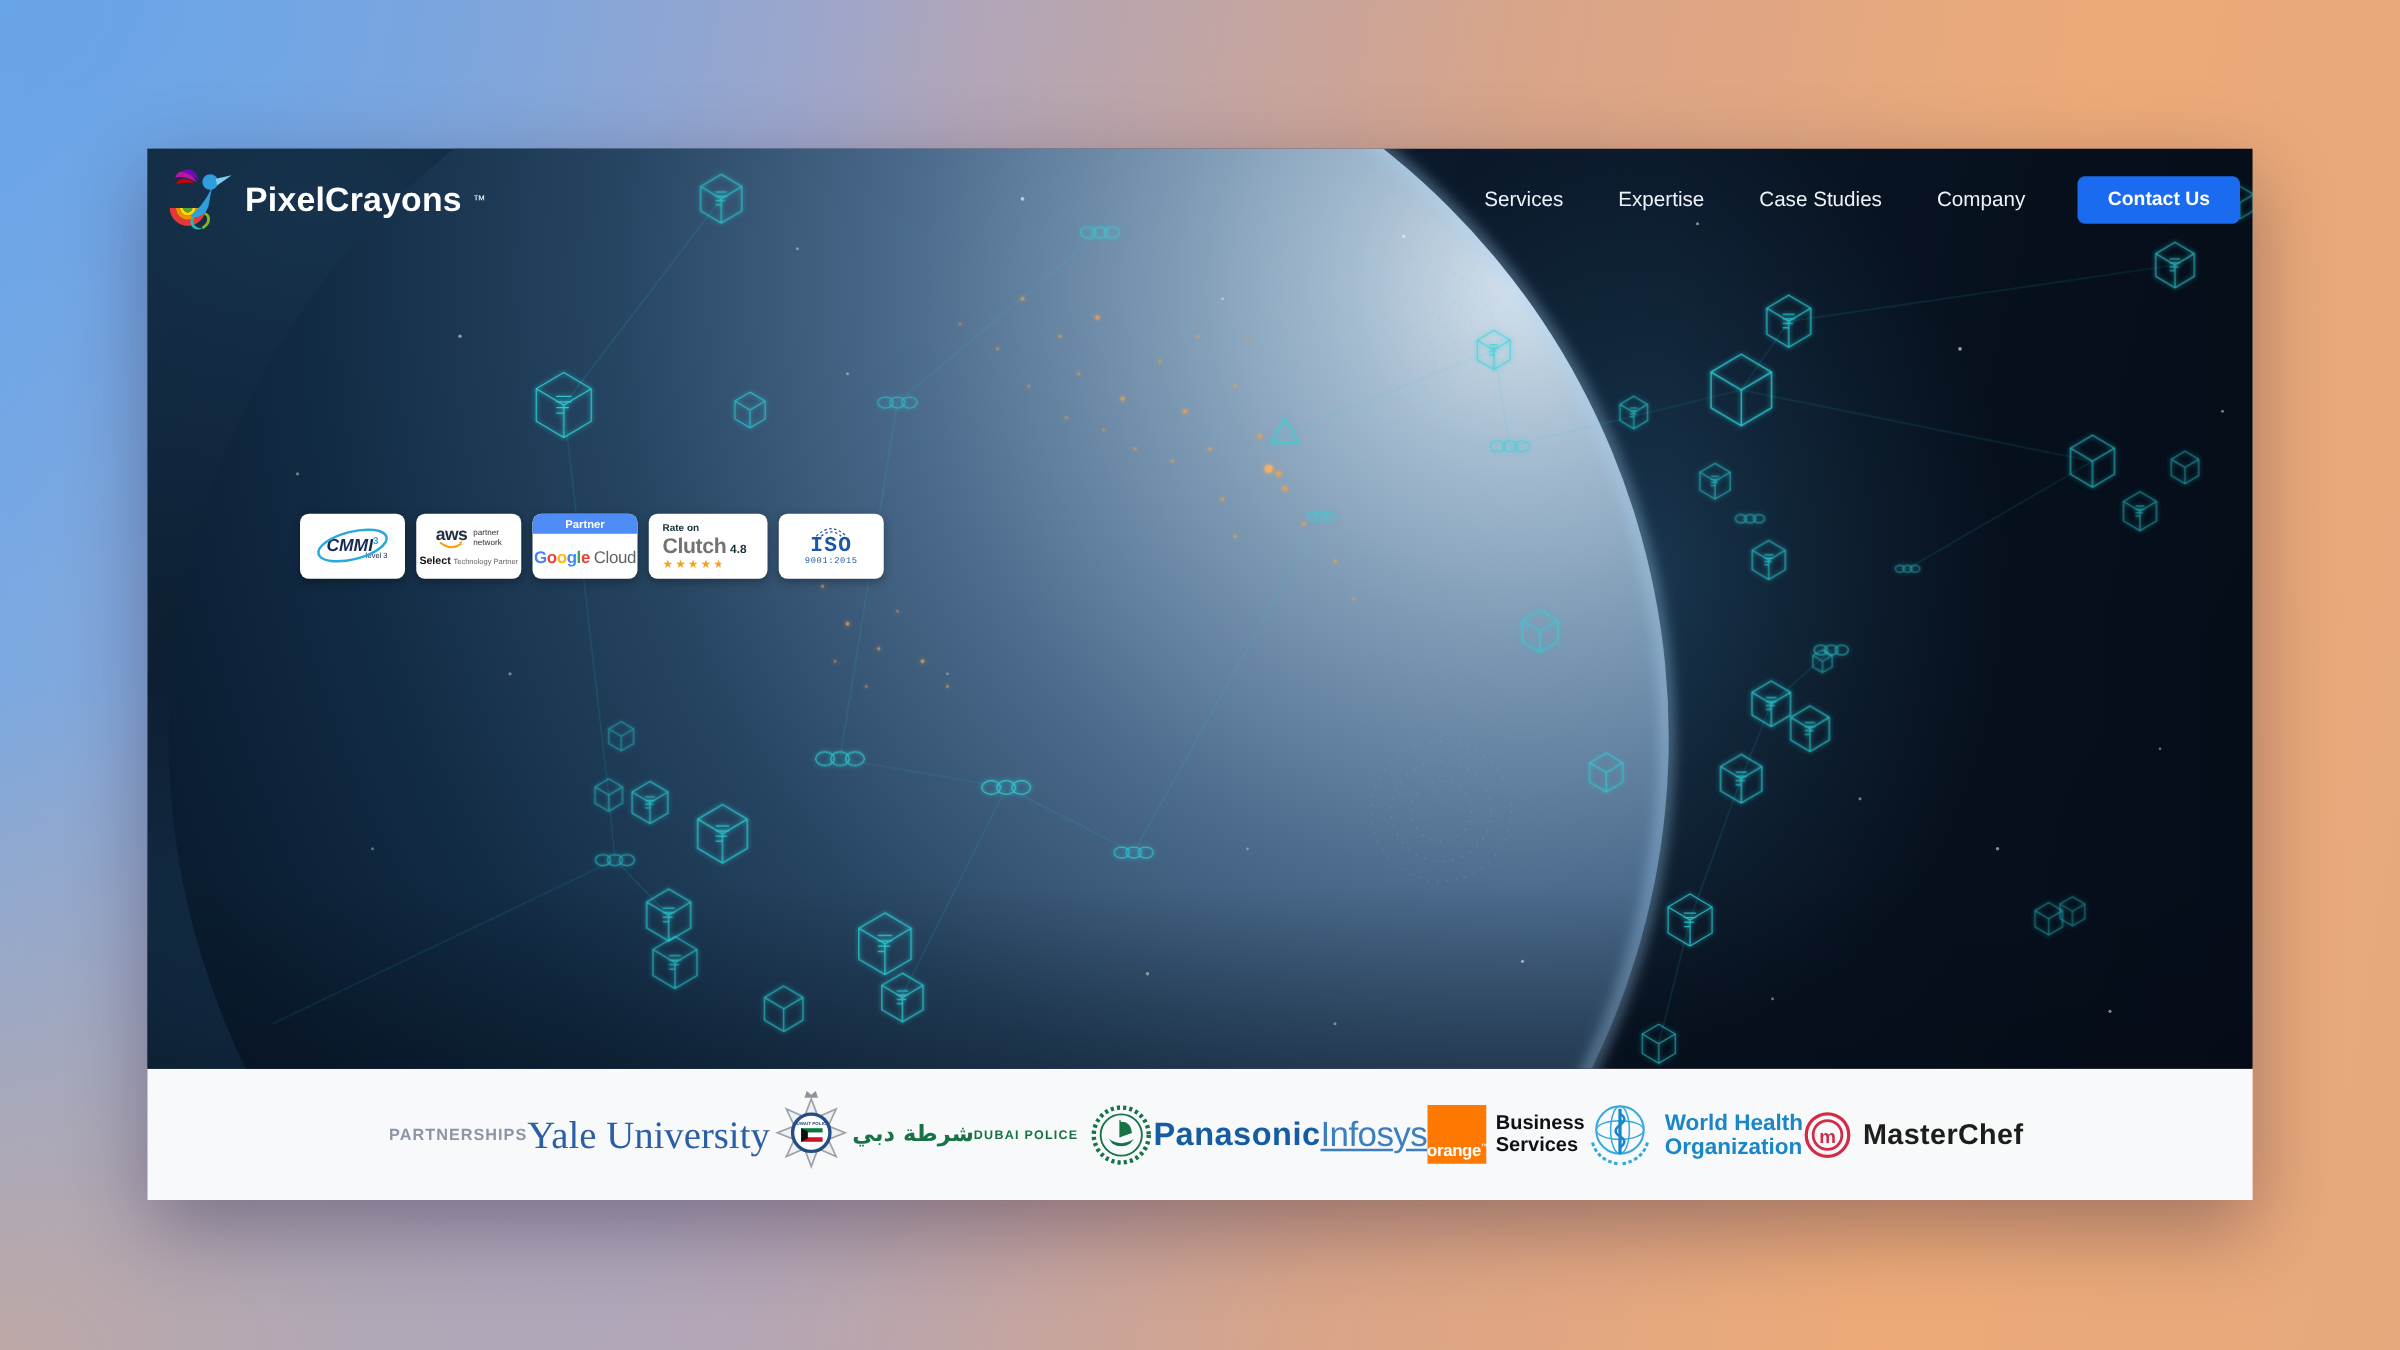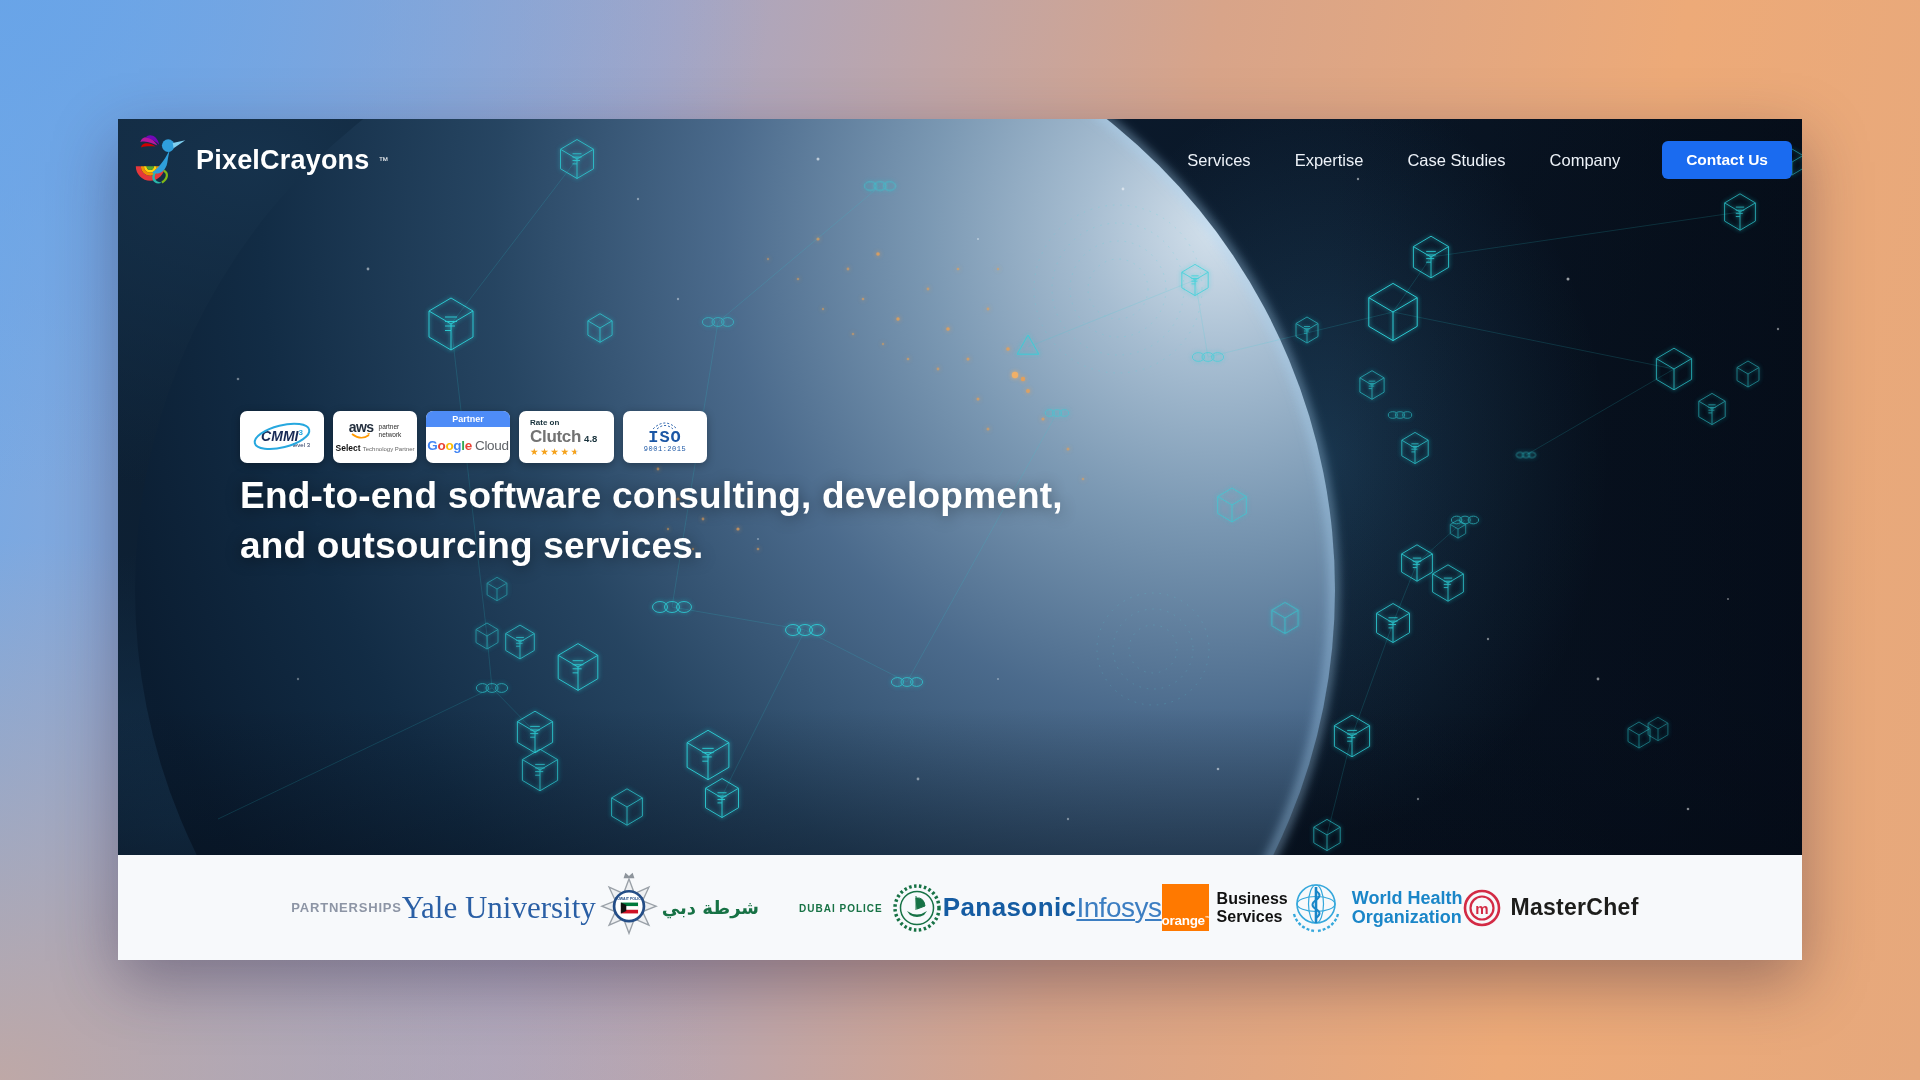--- a/index.html
+++ b/index.html
@@ -87,21 +87,21 @@
     text-shadow:0 2px 16px rgba(0,0,0,.45);}
 
   
   .partners{display:flex;align-items:center;justify-content:center;
     height:105px;background:#f7f9fb;padding:0 112px 0 122px;}
   .p-label{font-size:13px;font-weight:700;color:#8d95a5;letter-spacing:.8px;}
   .p-item{display:flex;align-items:center;gap:8px;}
   .yale{font-family:"Liberation Serif",serif;font-size:31px;color:#2a5fa5;}
   .dp-text{display:flex;flex-direction:row;align-items:center;line-height:1;}
   .dp-ar{font-family:"DejaVu Sans",sans-serif;font-size:18px;font-weight:700;color:#177245;}
-  .dp-en{font-size:10px;font-weight:700;color:#177245;letter-spacing:1px;margin-top:3px;padding-left:40px;}
+  .dp-en{font-size:10px;font-weight:700;color:#177245;letter-spacing:1px;margin-top:3px;}
   .panasonic{font-size:26px;font-weight:700;color:#155ca2;letter-spacing:.4px;}
   .infosys{font-size:28px;font-weight:400;color:#3c7ec2;letter-spacing:-.5px;text-decoration:underline;}
   .orange-sq{width:47px;height:47px;background:#ff7900;position:relative;}
   .orange-word{position:absolute;left:0;right:0;bottom:3px;text-align:center;
     color:#fff;font-size:13.5px;font-weight:700;letter-spacing:-.3px;}
   .orange-tm{font-size:6px;vertical-align:super;}
   .ob-text{font-size:16px;font-weight:700;color:#111;line-height:18px;}
   .who-text{font-size:18px;font-weight:700;color:#1a86c8;line-height:19px;}
   .mc-text{font-size:23px;font-weight:600;color:#1d1d1b;letter-spacing:.3px;}
 </style>
@@ -489,24 +489,20 @@
         <div class="badge iso">
           <svg width="34" height="9" viewBox="0 0 34 9">
             <path d="M5,8 Q17,-4 29,8" fill="none" stroke="#1c57a5" stroke-width="1" stroke-dasharray="2 2"></path>
             <path d="M9,8 Q17,1 25,8" fill="none" stroke="#1c57a5" stroke-width="1" stroke-dasharray="2 2"></path>
           </svg>
           <span class="iso-brand">ISO</span>
           <span class="iso-std">9001:2015</span>
         </div>
       </div>
 
-      <h1 class="headline" style="margin:0;">
-        <div>End-to-end software consulting, development,</div>
-        <div>and outsourcing services.</div>
-      </h1>
     </div>
 
     <div class="partners">
       <span class="p-label">PARTNERSHIPS</span>
 
       <span class="p-item yale">Yale University</span>
 
       <span class="p-item">
         <svg width="66" height="76" viewBox="0 0 72 84">
           <path d="M30,9 L42,9 L40,3 L36,6.5 L32,3 Z" fill="#8e959c"></path>

